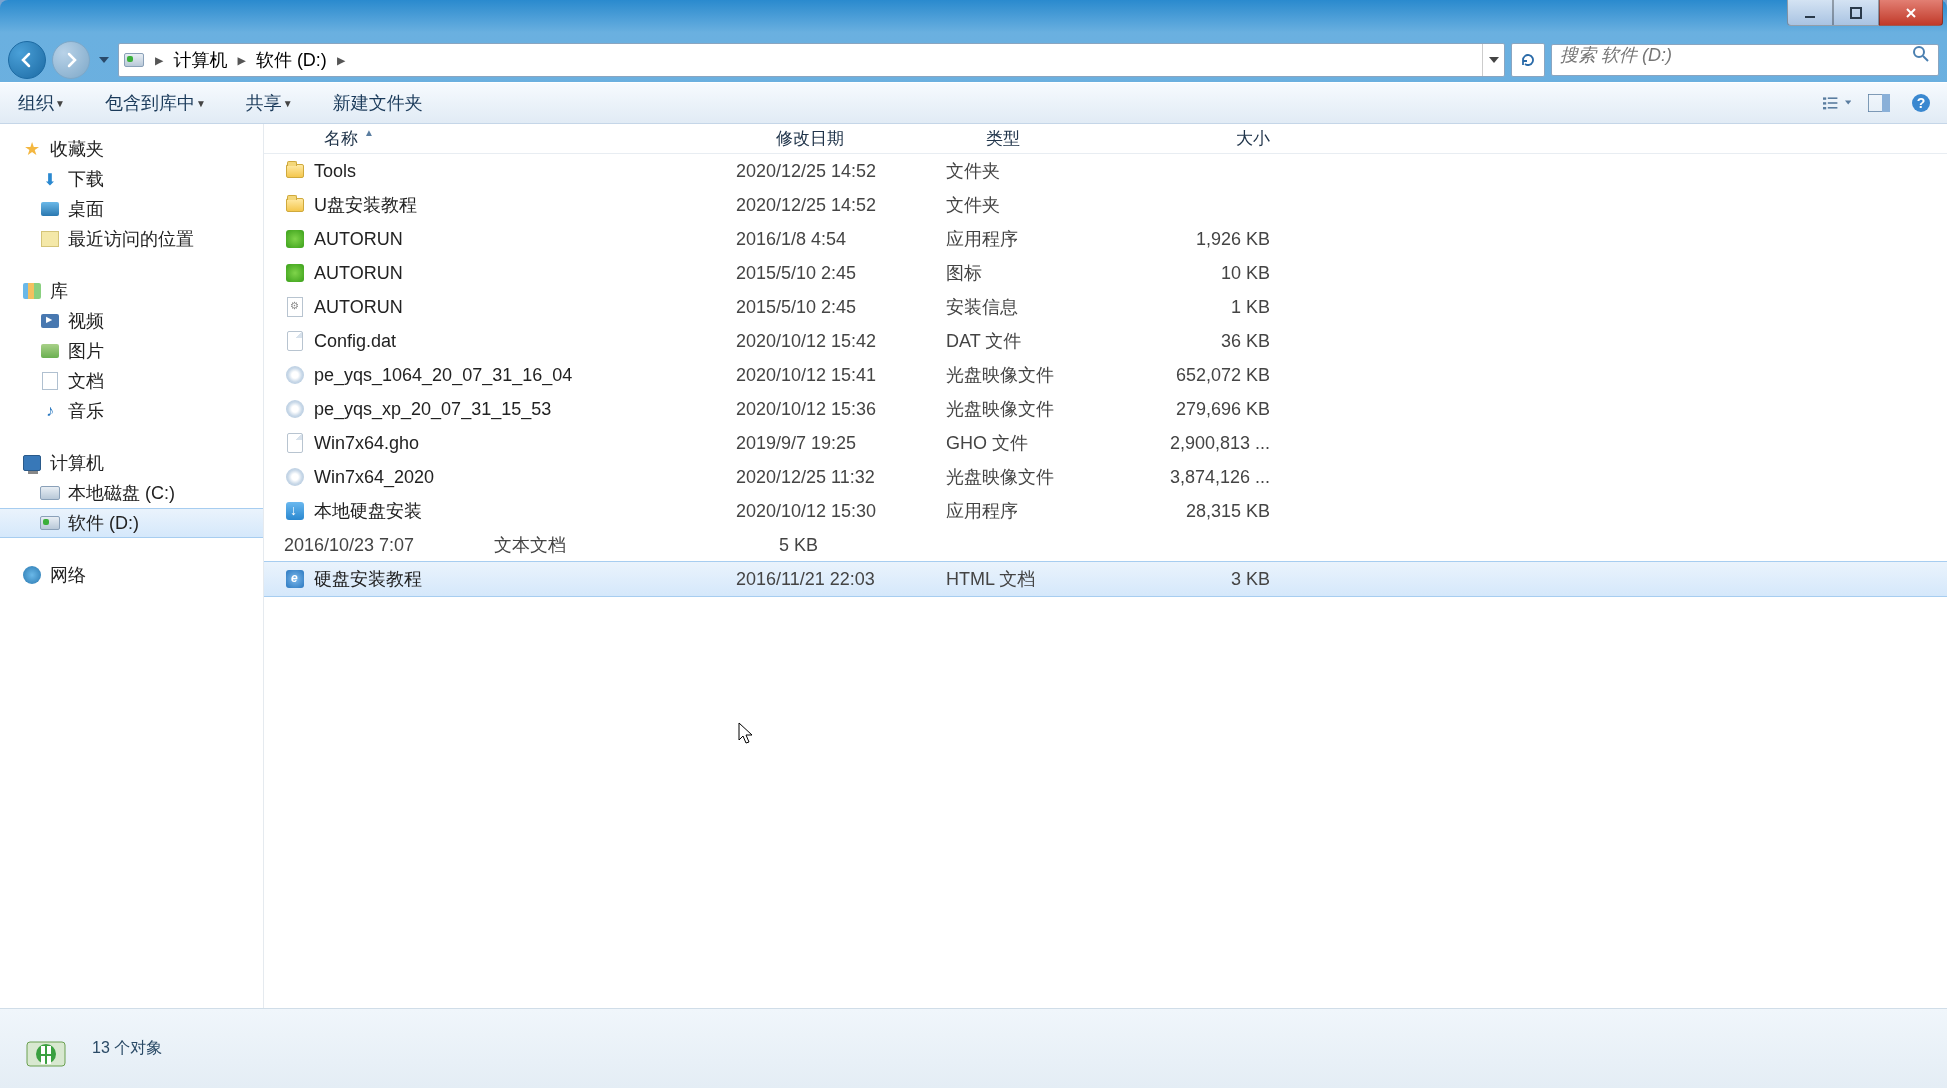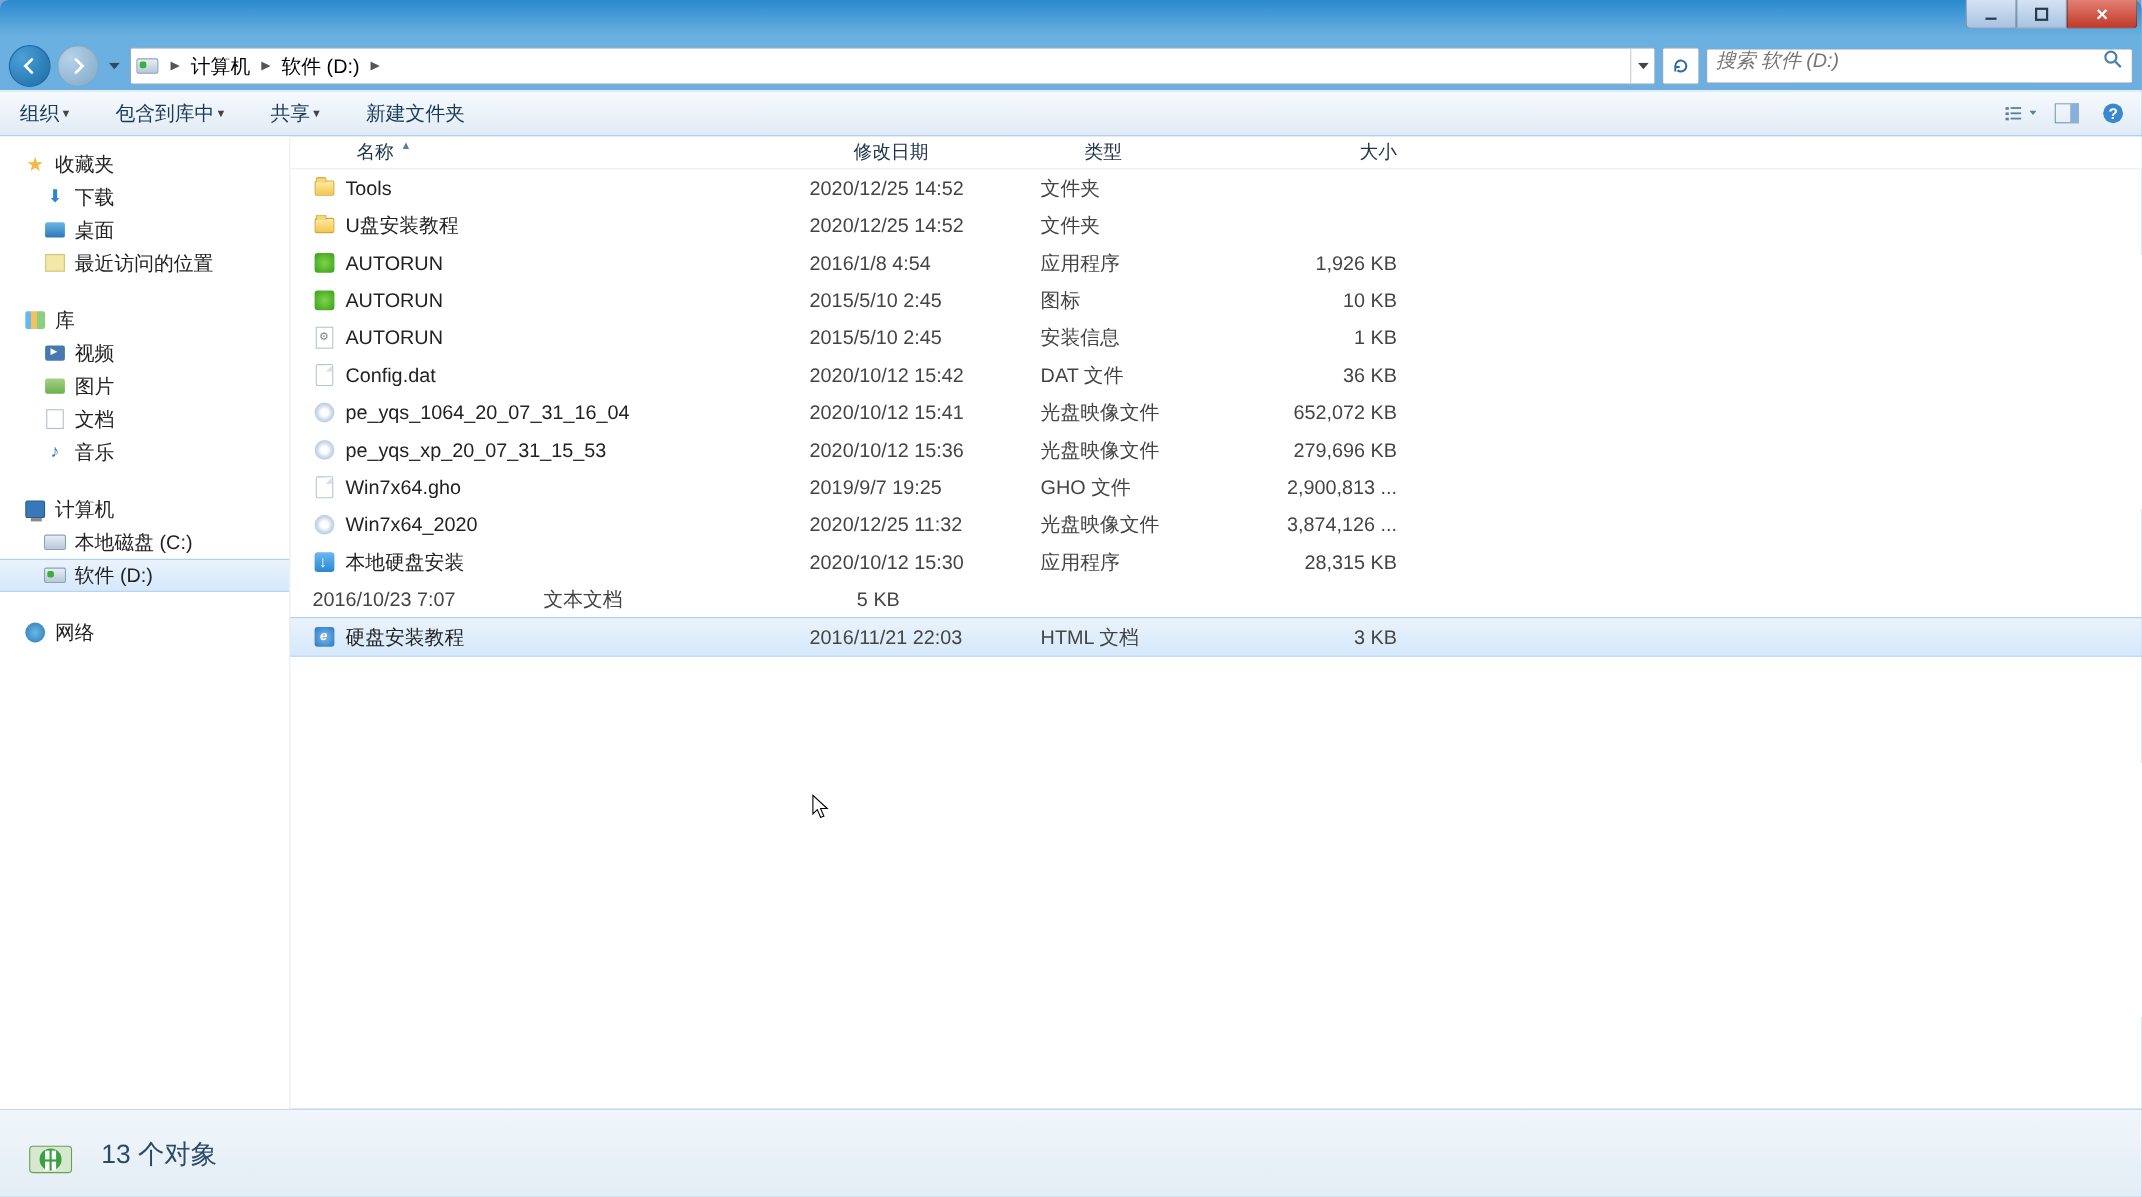--- a/index.html
+++ b/index.html
@@ -121,21 +121,21 @@
 .cell.date { width:210px; color:#444; }
 .cell.type { width:210px; color:#444; }
 .cell.size { width:130px; text-align:right; color:#444; }
 .fico { width:22px; height:22px; display:inline-flex; align-items:center; justify-content:center; flex-shrink:0; }
 
 
 .statusbar {
   height: 80px; background: linear-gradient(to bottom, #f0f6fb, #e4edf5);
   border-top: 1px solid #d0dde8;
   display:flex; align-items:center; padding: 0 18px; gap: 18px;
-  font-size: 24px; color:#2a4a66;
+  font-size: 16px; color:#2a4a66;
 }
 .status-icon { width:56px; height:56px; display:flex; align-items:center; justify-content:center; }
 
 
 .cursor {
   position:absolute; left: 738px; top: 722px; width:18px; height:24px; pointer-events:none;
 }
 
 
 .folder-ico { width:18px; height:14px; background:linear-gradient(#ffe9a3,#f4c74e); border:1px solid #cfa93c; border-radius:2px; position:relative;}

